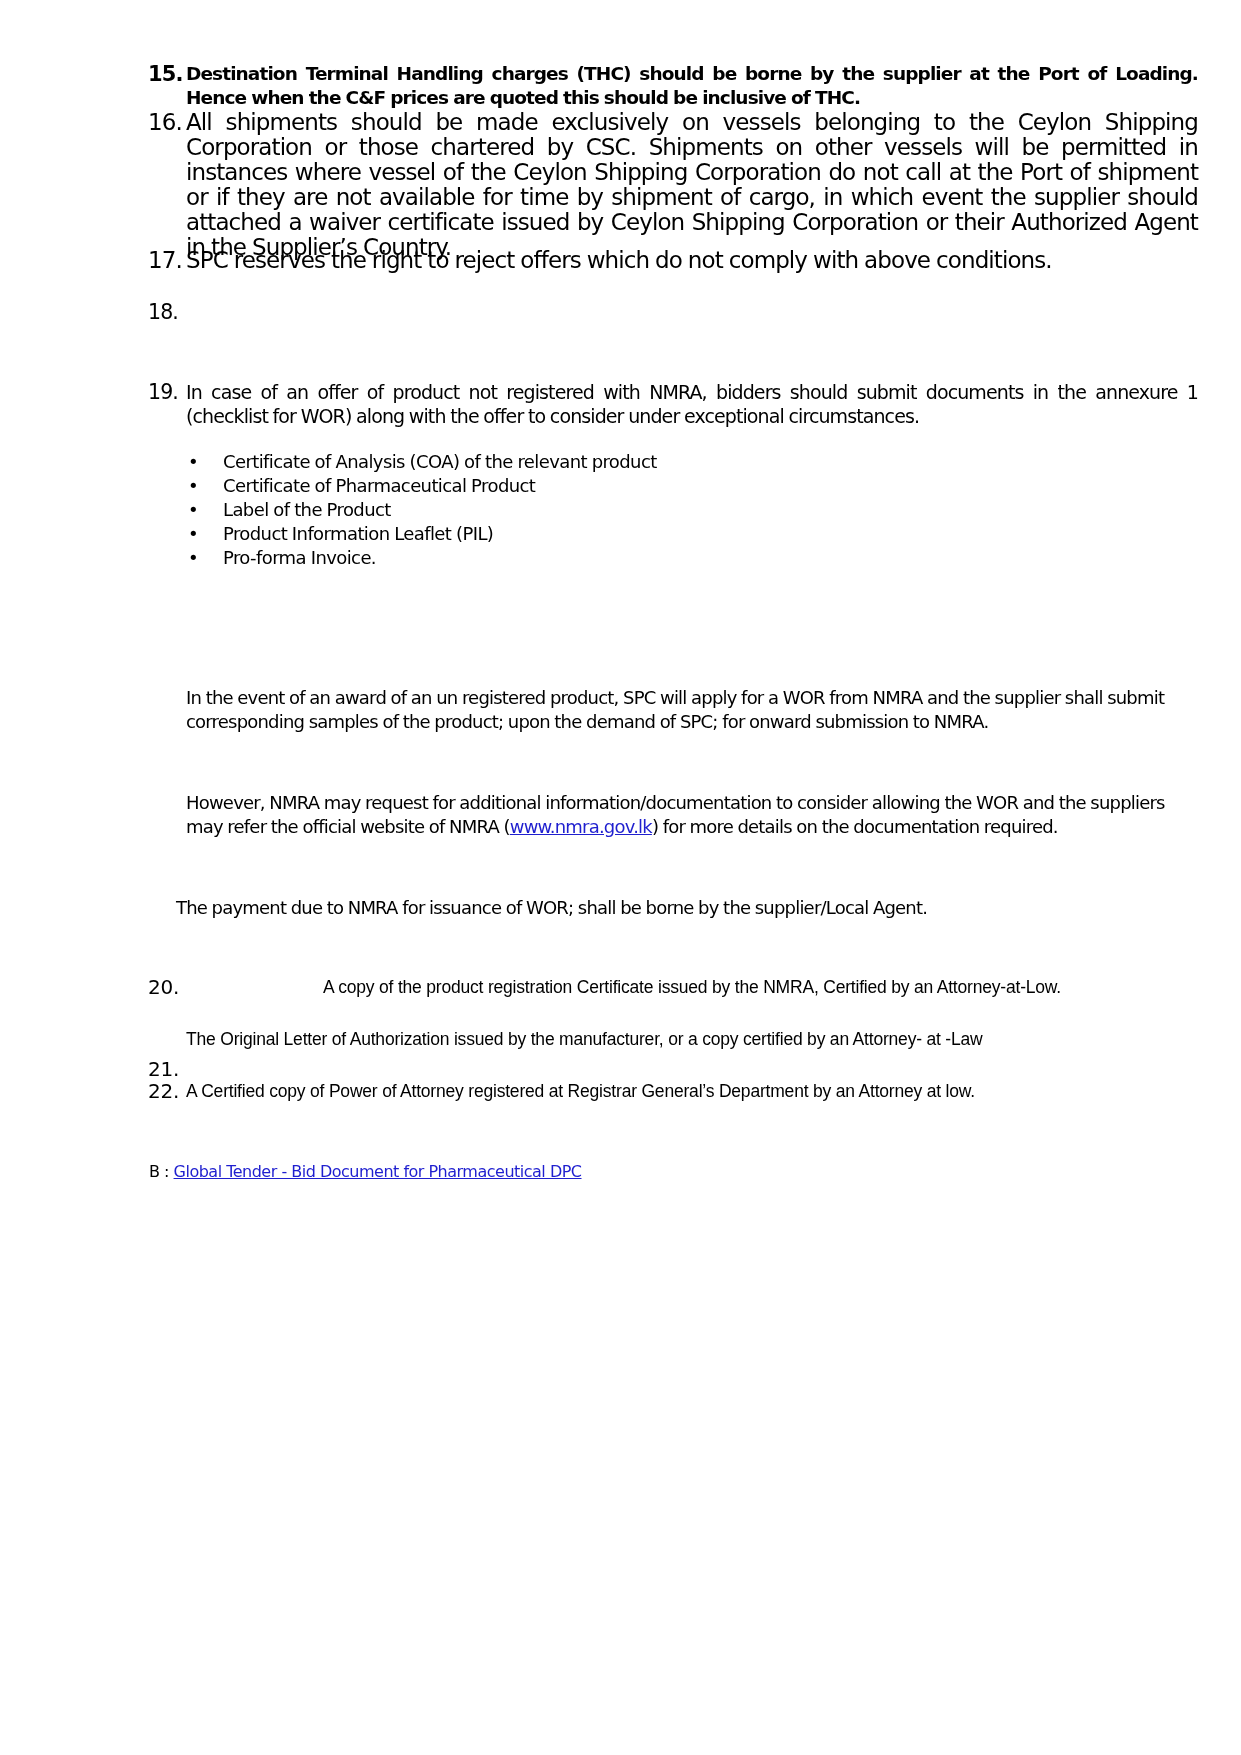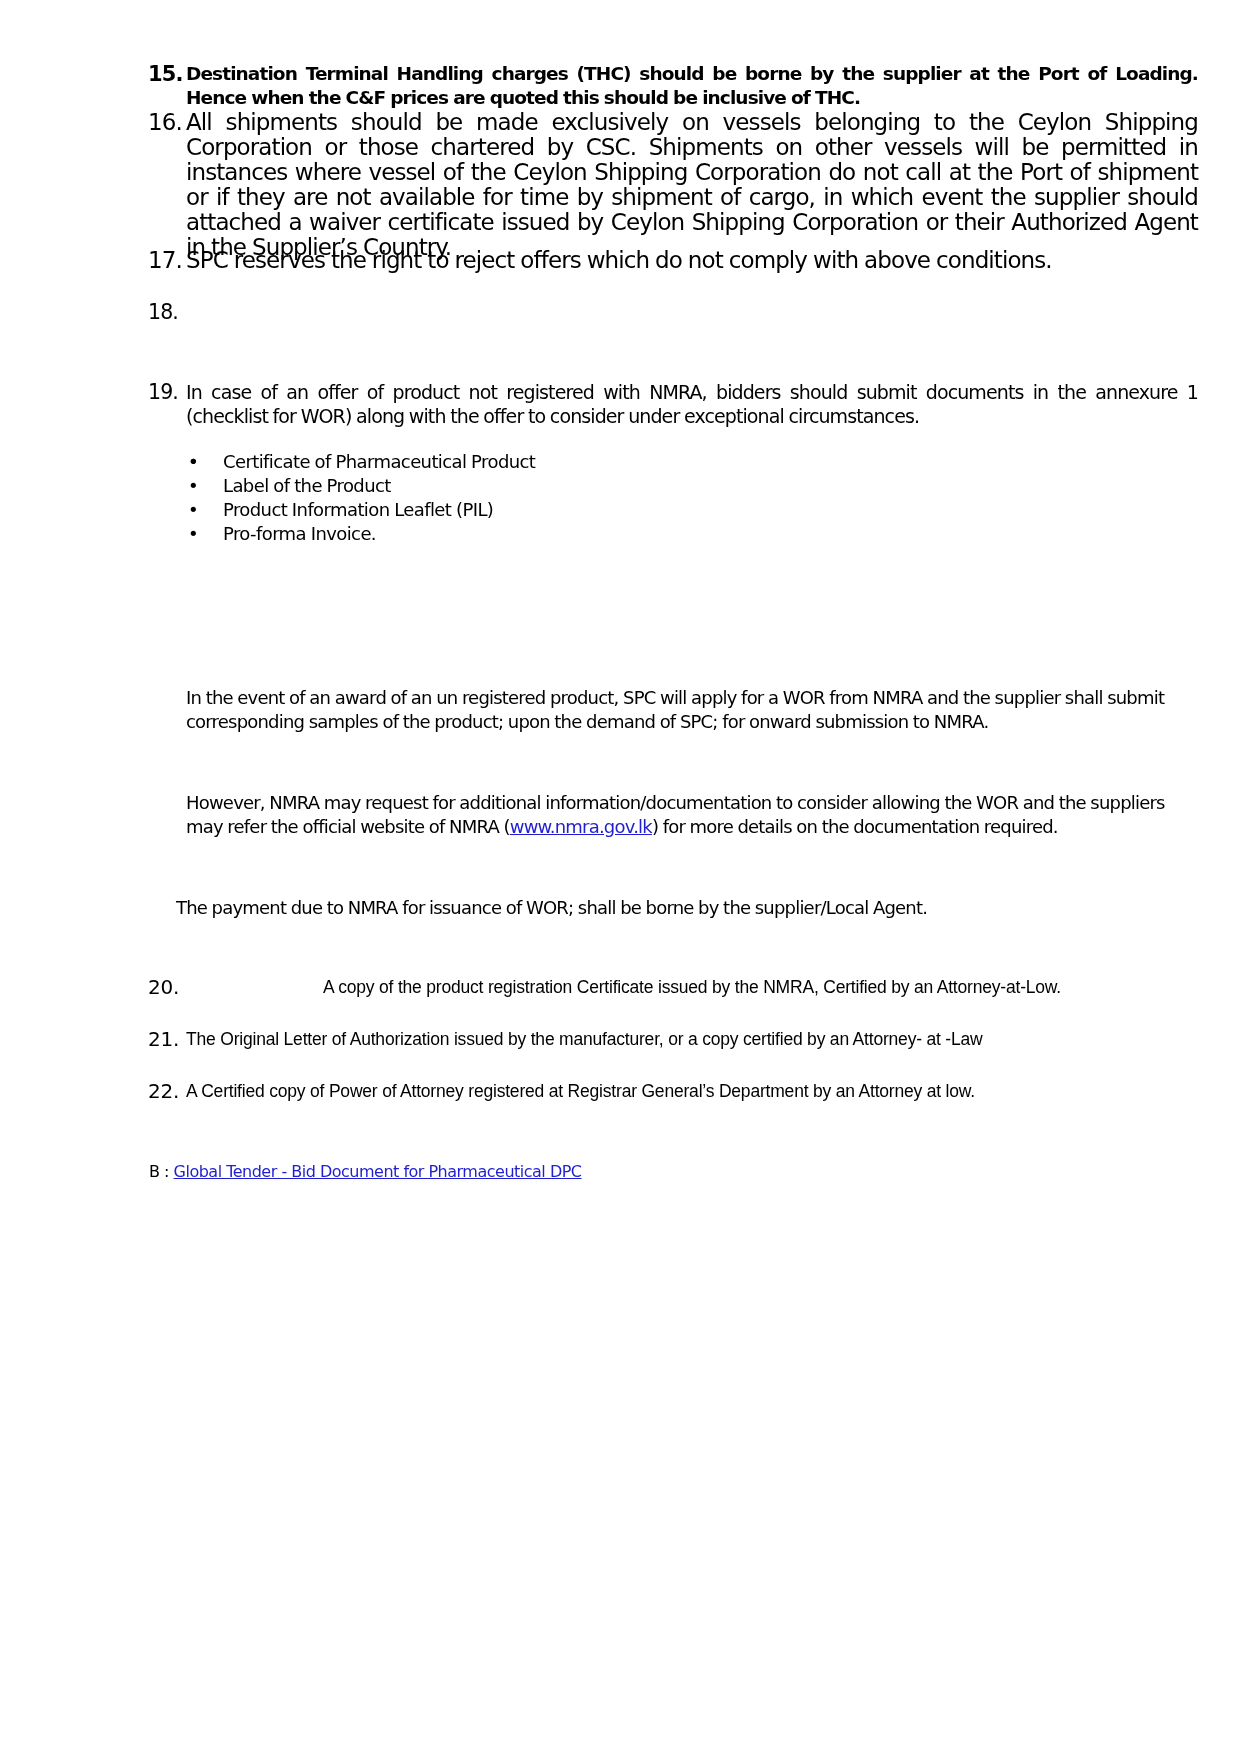--- a/index.html
+++ b/index.html
@@ -43,41 +43,41 @@
   <div class="txt" style="text-align:left;">
   </div>
 </div>
 
 <div class="item cond f18" style="top:380px; font-size:19px; line-height:24px;">
   <span class="num" style="font-size:20.5px;">19.</span>
   <div class="txt">In case of an offer of product not registered with NMRA, bidders should submit documents in the annexure 1 (checklist for WOR) along with the offer to consider under exceptional circumstances.</div>
 </div>
 
 <div class="block" style="top:450px; font-family:'DejaVu Sans', sans-serif; letter-spacing:-0.6px; line-height:24px;">
-  <div class="bul"><span class="dot">•</span></div>
+  <div class="bul"><span class="dot">•</span><span>Certificate of Analysis (COA) of the relevant product</span></div>
   <div class="bul"><span class="dot">•</span><span>Certificate of Pharmaceutical Product</span></div>
   <div class="bul"><span class="dot">•</span><span>Label of the Product</span></div>
   <div class="bul"><span class="dot">•</span><span>Product Information Leaflet (PIL)</span></div>
   <div class="bul"><span class="dot">•</span><span>Pro-forma Invoice.</span></div>
 </div>
 
 <div class="block" style="top:686px; width:990px; line-height:24px;">In the event of an award of an un registered product, SPC will apply for a WOR from NMRA and the supplier shall submit corresponding samples of the product; upon the demand of SPC; for onward submission to NMRA.</div>
 
 <div class="block" style="top:791px; width:990px; line-height:24px;">
   <span>However, NMRA may request for additional information/documentation to consider allowing the WOR and the suppliers may refer the official website of NMRA (</span><a class="lnk">www.nmra.gov.lk</a><span>) for more details on the documentation required.</span>
 </div>
 
 <div class="block" style="top:896px; left:176px; line-height:24px;">The  payment due to NMRA for issuance of WOR; shall be borne by the supplier/Local Agent.</div>
 
 <div class="item arialish" style="top:975px; font-size:17.5px; line-height:24px;">
   <span class="num" style="font-size:20px; font-family:'DejaVu Sans', sans-serif;">20.</span>
   <div class="txt" style="text-align:center; margin-left:38px;">A copy of the product registration Certificate  issued by the NMRA, Certified by an Attorney-at-Low.</div>
 </div>
 <div class="item arialish" style="top:1027px; font-size:17.5px; line-height:24px;">
-  <span class="num" style="font-size:20px; font-family:'DejaVu Sans', sans-serif;">21.</span>
+  <span class="num" style="font-size:20px; font-family:'DejaVu Sans', sans-serif;margin-top:30px;">21.</span>
   <div class="txt" style="text-align:left; margin-left:38px;">The Original Letter of Authorization issued by the manufacturer, or a copy certified by an Attorney- at -Law</div>
 </div>
 <div class="item arialish" style="top:1079px; font-size:17.5px; line-height:24px;">
   <span class="num" style="font-size:20px; font-family:'DejaVu Sans', sans-serif;">22.</span>
   <div class="txt" style="text-align:left; margin-left:38px;">A Certified copy of  Power  of Attorney registered at Registrar General’s Department  by an Attorney at low.</div>
 </div>
 
 <div style="position:absolute; left:149px; top:1161px; font-size:16px; line-height:22px; letter-spacing:-0.5px; font-family:'DejaVu Sans', sans-serif;">
   <div><span>B : </span><a class="lnk">Global Tender - Bid Document for Pharmaceutical DPC</a></div>
 </div>

